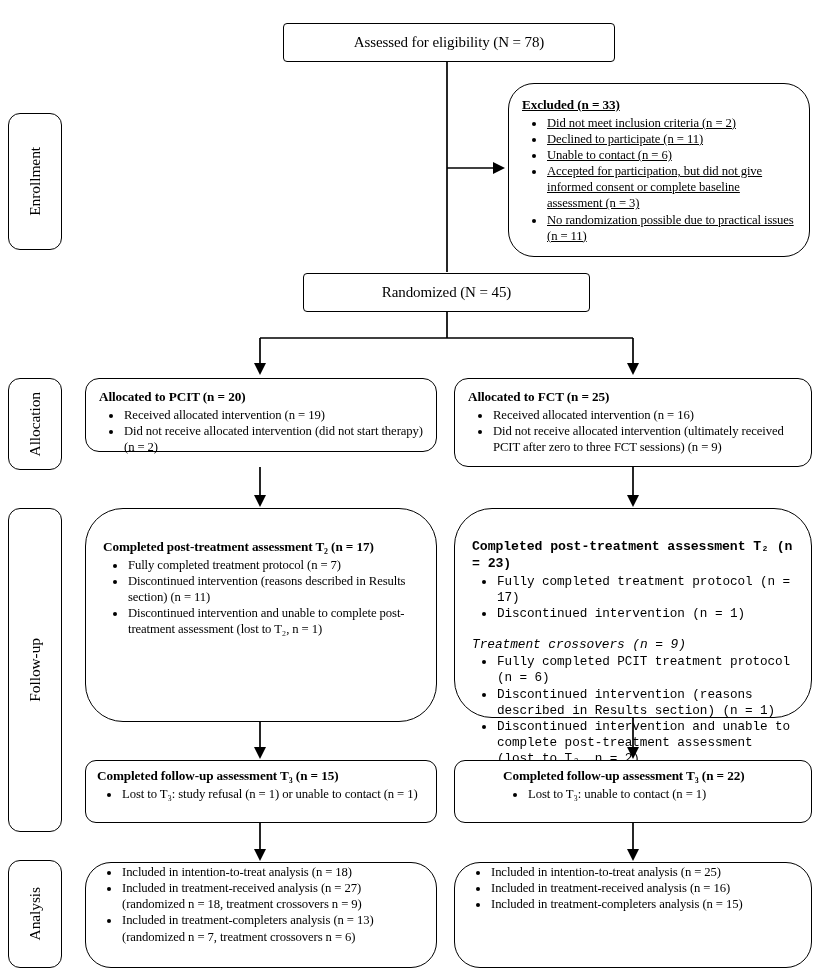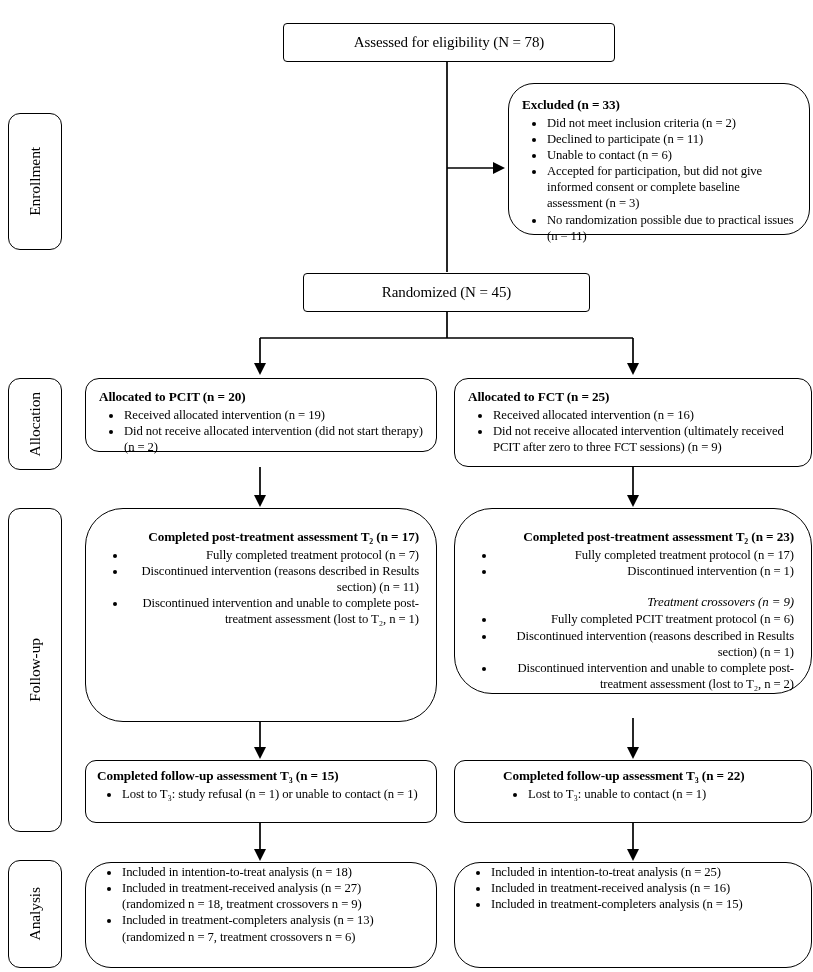--- a/index.html
+++ b/index.html
@@ -66,21 +66,21 @@
   }
   .bullets li {
     margin: 0;
     padding-left: 1px;
   }
   .crossover-title {
     font-style: italic;
     margin-top: 15px;
     font-size: 12.9px;
   }
-  .pad-follow { padding: 20px 17px 10px 17px; text-align: right; }
+  .pad-follow { padding: 30px 17px 10px 17px; }
   .pad-excl   { padding: 13px 13px; }
   .pad-t3     { padding: 7px 11px; }
   .pad-an     { padding: 0 11px; }
 </style>
 </head>
 <body>
 
 <div id="canvas">
 
   <svg class="connectors" width="813" height="972" viewBox="0 0 813 972">
@@ -117,21 +117,21 @@
     <span>Follow-up</span>
   </div>
   <div class="box stage" style="left:8px; top:860px; width:54px; height:108px;">
     <span>Analysis</span>
   </div>
 
   <div class="box center-box" style="left:283px; top:23px; width:332px; height:39px;">
     <span>Assessed for eligibility (N = 78)</span>
   </div>
 
-  <div class="box content-box r-lg pad-excl" style="left:508px; top:83px; width:302px; height:152px;">
+  <div class="box content-box r-lg pad-excl" style="left:508px; top:83px; width:302px; height:174px;text-decoration:underline;">
     <div class="box-title">Excluded (n = 33)</div>
     <ul class="bullets">
         <li>Did not meet inclusion criteria (n = 2)</li>
         <li>Declined to participate (n = 11)</li>
         <li>Unable to contact (n = 6)</li>
         <li>Accepted for participation, but did not give informed consent or complete baseline assessment (n = 3)</li>
         <li>No randomization possible due to practical issues (n = 11)</li>
       </ul>
   </div>
 
@@ -157,21 +157,21 @@
 
   <div class="box content-box r-xl pad-follow" style="left:85px; top:508px; width:352px; height:214px;">
     <div class="box-title">Completed post-treatment assessment T₂ (n = 17)</div>
     <ul class="bullets">
         <li>Fully completed treatment protocol (n = 7)</li>
         <li>Discontinued intervention (reasons described in Results section) (n = 11)</li>
         <li>Discontinued intervention and unable to complete post-treatment assessment (lost to T₂, n = 1)</li>
       </ul>
   </div>
 
-  <div class="box content-box r-xl pad-follow" style="left:454px; top:508px; width:358px; height:186px;">
+  <div class="box content-box r-xl pad-follow" style="left:454px; top:508px; width:358px; height:210px;font-family:Liberation Mono, monospace;">
     <div class="box-title">Completed post-treatment assessment T₂ (n = 23)</div>
     <ul class="bullets">
         <li>Fully completed treatment protocol (n = 17)</li>
         <li>Discontinued intervention (n = 1)</li>
       </ul>
     <div class="crossover-title">Treatment crossovers (n = 9)</div>
     <ul class="bullets">
         <li>Fully completed PCIT treatment protocol (n = 6)</li>
         <li>Discontinued intervention (reasons described in Results section) (n = 1)</li>
         <li>Discontinued intervention and unable to complete post-treatment assessment (lost to T₂, n = 2)</li>

